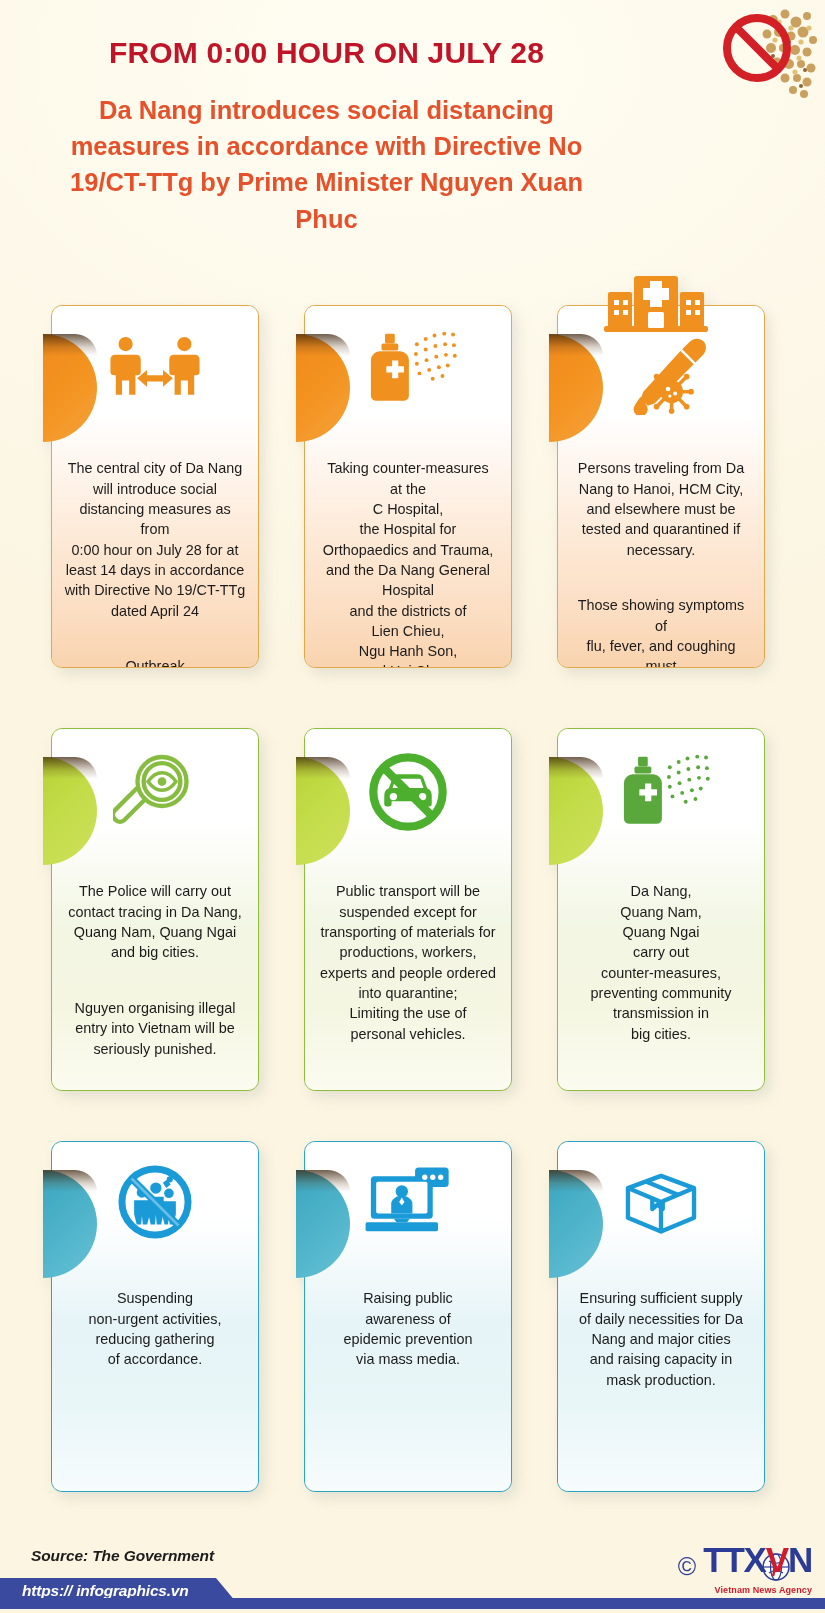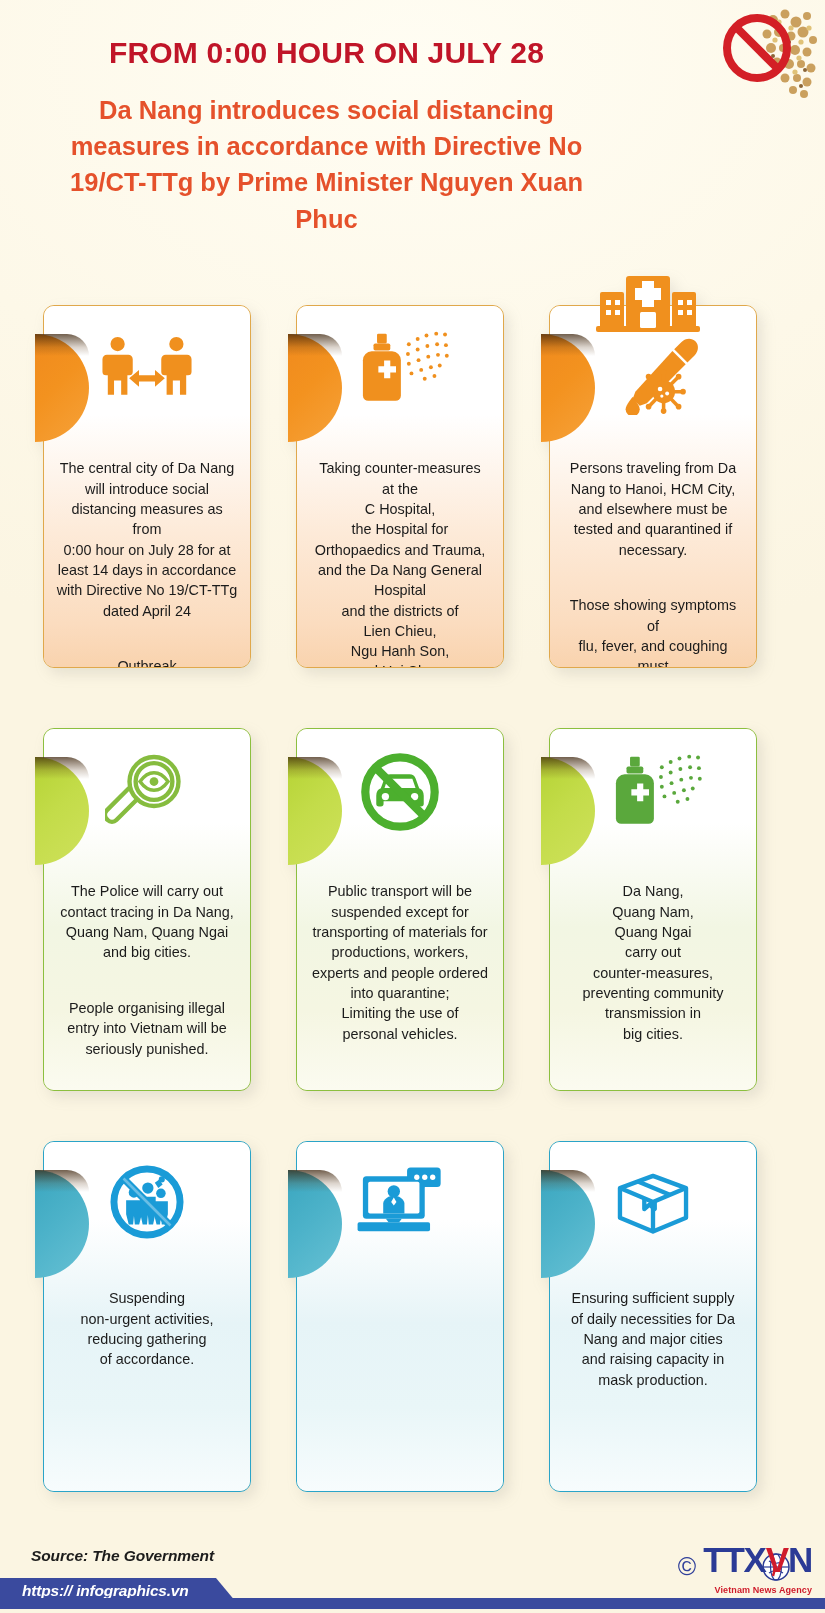--- a/index.html
+++ b/index.html
@@ -55,21 +55,21 @@
   
   .crowd-badge {
     position: absolute;
     right: 6px; top: 2px;
     width: 118px; height: 112px;
   }
 
   
   .grid {
     position: absolute;
-    left: 4px; top: 0;
+    left: 12px; top: 0;
     width: 736px; height: 1613px;
     pointer-events: none;
   }
   .card {
     position: absolute;
     width: 208px;
     border-radius: 11px;
     border: 1.5px solid #d9a441;
     pointer-events: auto;
     overflow: visible;
@@ -492,21 +492,21 @@
                 <path d="M40 36c5-7 10-10 16-10s11 3 16 10c-5 7-10 10-16 10s-11-3-16-10z"></path>
               </g>
               <circle cx="56" cy="36" r="5" fill="#86bc3f"></circle>
             </svg>
           </div>
           <div class="card-text">
             <div class="para">The Police will carry out
 contact tracing in Da Nang,
 Quang Nam, Quang Ngai
 and big cities.</div>
-            <div class="para">People organising illegal
+            <div class="para">Nguyen organising illegal
 entry into Vietnam will be
 seriously punished.</div>
           </div>
         </div>
         <div class="tab tab-green"></div>
       </div>
 
       <div class="card theme-green col2">
         <div class="card-inner">
           <div class="icon-wrap">
@@ -638,20 +638,26 @@
                   <circle cx="80" cy="15" r="3"></circle>
                   <circle cx="89" cy="15" r="3"></circle>
               </g>
               <g fill="#1a9bd7">
                 <circle cx="45" cy="31" r="7"></circle>
                 <path d="M33 44c1.5-5 6-8 12-8s10.5 3 12 8v12H33z"></path>
               </g>
               <path d="M45 38l3 5-3 4-3-4z" fill="#ffffff"></path>
             </svg>
           </div>
+          <div class="card-text">
+            <div class="para">Raising public
+awareness of
+epidemic prevention
+via mass media.</div>
+          </div>
         </div>
         <div class="tab tab-blue"></div>
       </div>
 
       <div class="card theme-blue col3">
         <div class="card-inner">
           <div class="icon-wrap">
             <svg viewBox="0 0 96 92" width="84" height="80">
               <g fill="none" stroke="#1a9bd7" stroke-width="5" stroke-linejoin="round">
                 <path d="M48 16 L86 30 L86 64 L48 80 L10 64 L10 30 Z"></path>

